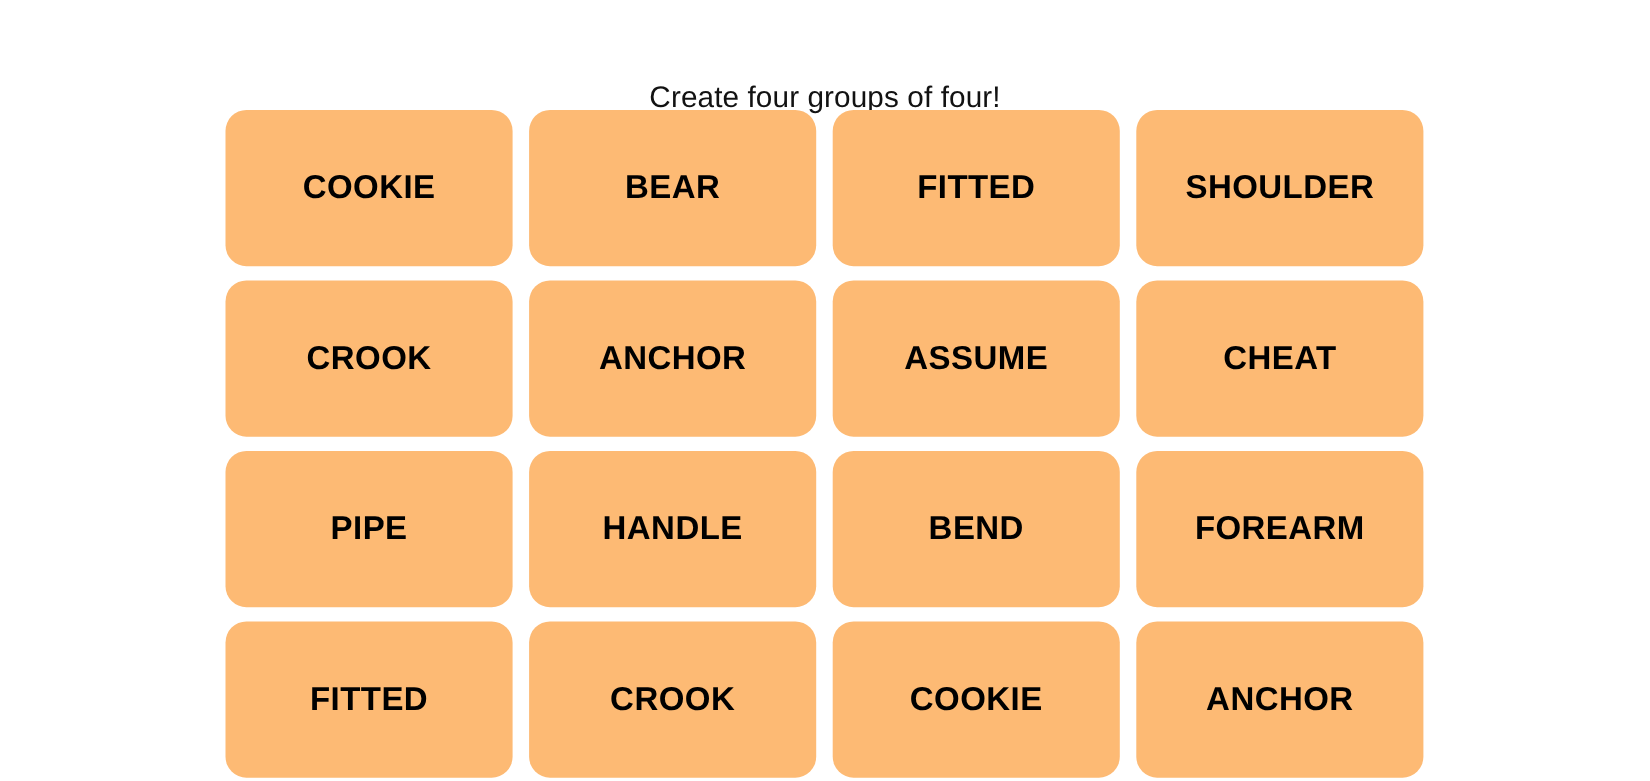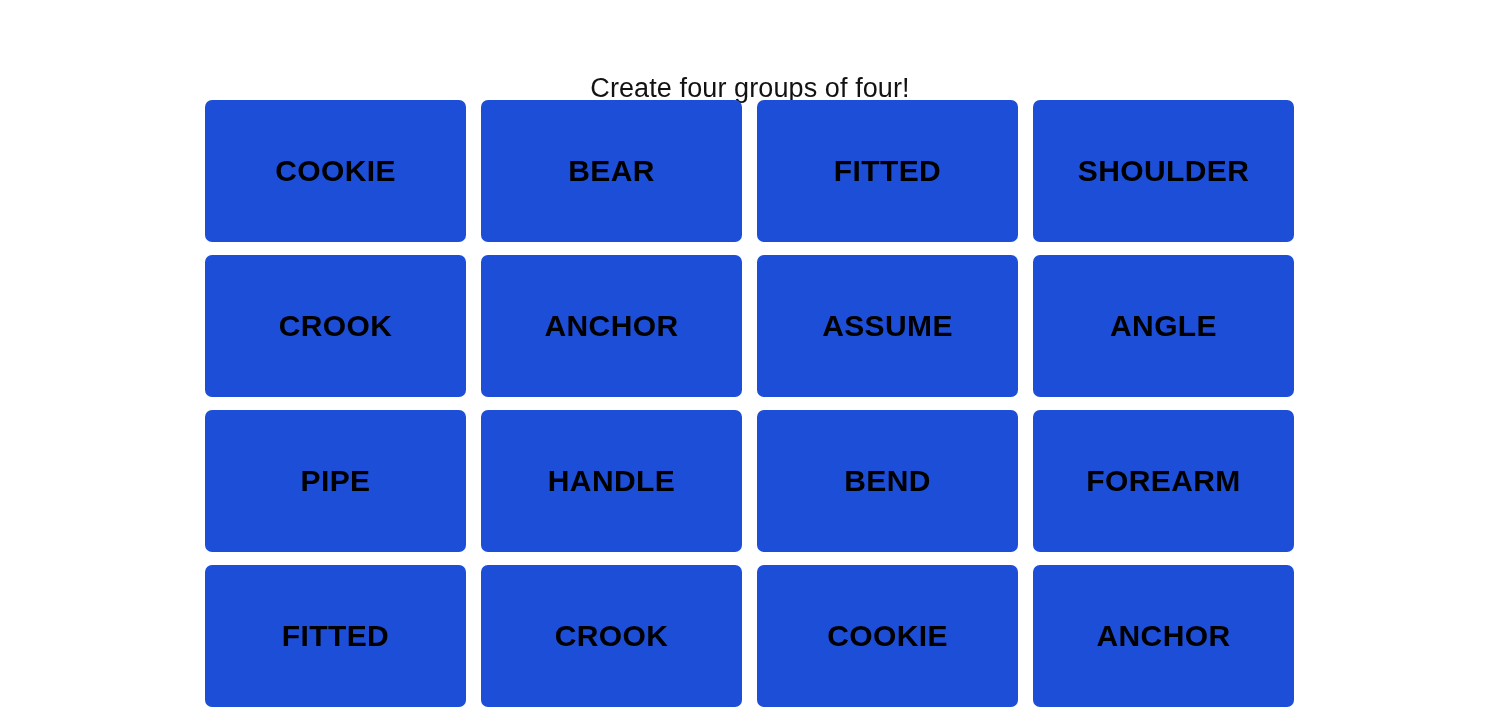--- a/index.html
+++ b/index.html
@@ -53,23 +53,23 @@
     top: 100px;
     width: 1091px;
     display: grid;
     grid-template-columns: repeat(4, 261px);
     grid-template-rows: repeat(4, 142px);
     column-gap: 15px;
     row-gap: 13px;
   }
 
   .tile {
-    background: #1d4ed8;
+    background: #fdba74;
     border: none;
-    border-radius: 7px;
+    border-radius: 19px;
     display: flex;
     align-items: center;
     justify-content: center;
     padding: 0 18px;
     box-sizing: border-box;
     cursor: pointer;
     outline: none;
     overflow: hidden;
   }
 
@@ -118,21 +118,21 @@
 
     <button class="tile">
       <span class="tile-word">ANCHOR</span>
     </button>
 
     <button class="tile">
       <span class="tile-word">ASSUME</span>
     </button>
 
     <button class="tile">
-      <span class="tile-word">ANGLE</span>
+      <span class="tile-word">CHEAT</span>
     </button>
 
     <button class="tile">
       <span class="tile-word">PIPE</span>
     </button>
 
     <button class="tile">
       <span class="tile-word">HANDLE</span>
     </button>
 

